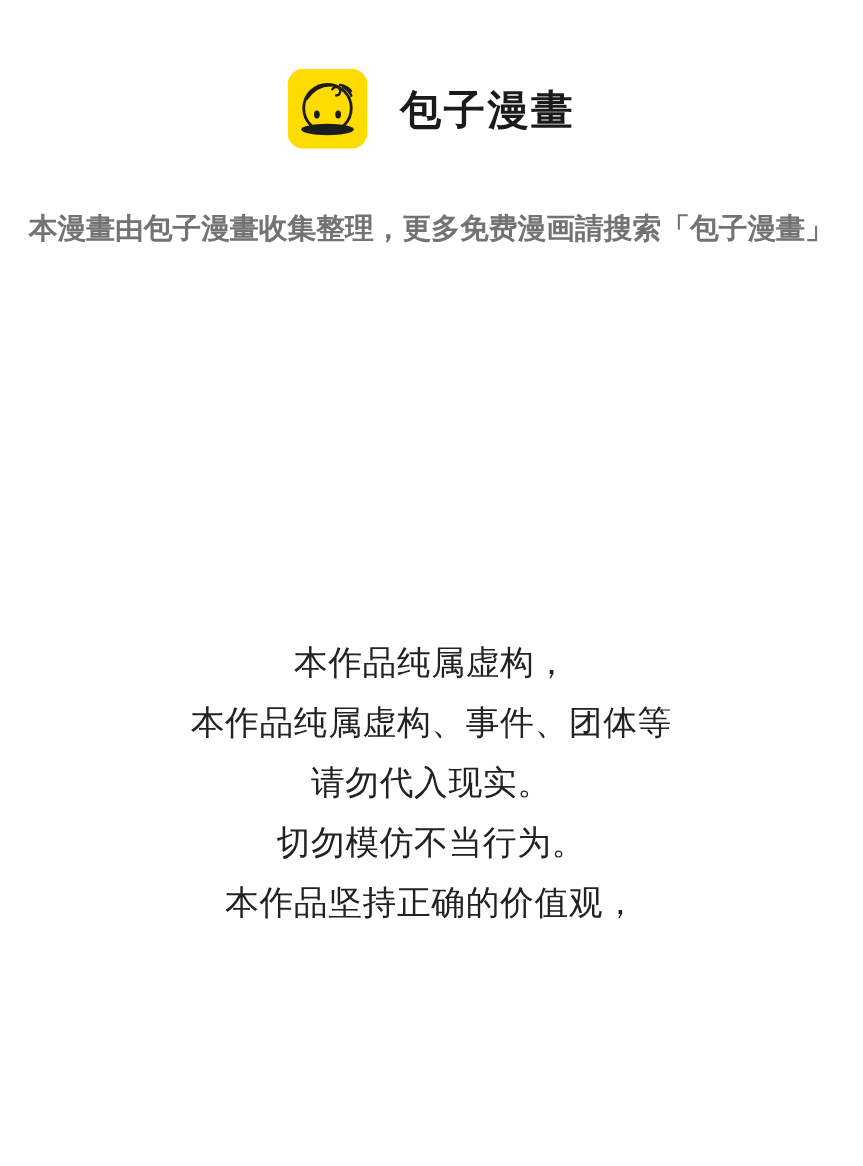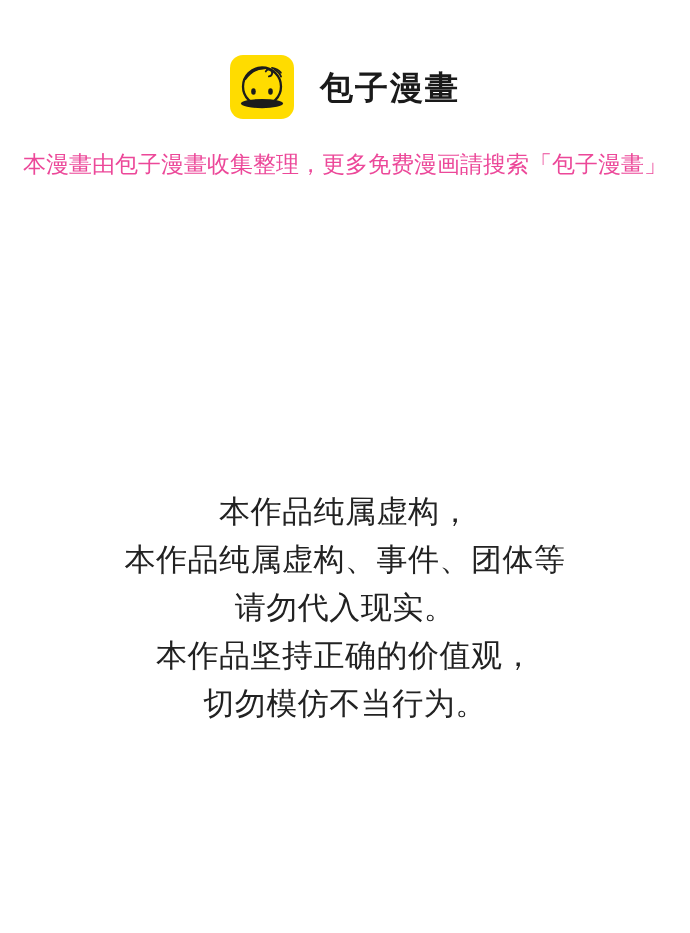--- a/index.html
+++ b/index.html
@@ -32,33 +32,33 @@
     display: block;
   }
   .logo-title {
     font-size: 33px;
     font-weight: 700;
     letter-spacing: 2px;
     color: #1a1a1a;
     line-height: 1;
   }
   .notice {
-    margin-top: 31px;
+    margin-top: 49px;
     font-size: 23px;
-    font-weight: 400;
-    color: #ec4899;
+    font-weight: 700;
+    color: #737373;
     white-space: nowrap;
     letter-spacing: 0px;
     line-height: 1.3;
     text-align: center;
   }
   .disclaimer {
     margin-top: 308px;
     text-align: center;
-    font-size: 31px;
+    font-size: 27px;
     font-weight: 500;
     color: #222222;
     line-height: 48px;
     letter-spacing: 0.5px;
   }
   .disclaimer .line { white-space: nowrap; }
 </style>
 </head>
 <body>
 
@@ -85,17 +85,17 @@
     </svg>
     <span class="logo-title">包子漫畫</span>
   </div>
 
   <div class="notice">本漫畫由包子漫畫收集整理，更多免费漫画請搜索「包子漫畫」</div>
 
   <div class="disclaimer">
       <div class="line">本作品纯属虚构，</div>
       <div class="line">本作品纯属虚构、事件、团体等</div>
       <div class="line">请勿代入现实。</div>
+      <div class="line">切勿模仿不当行为。</div>
       <div class="line">本作品坚持正确的价值观，</div>
-      <div class="line">切勿模仿不当行为。</div>
     </div>
 
 </div>
 
 </body></html>

